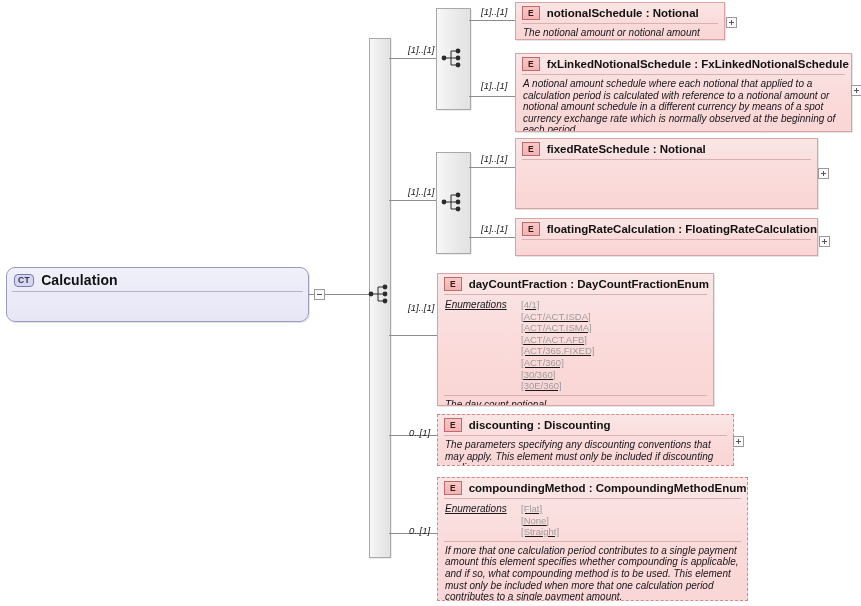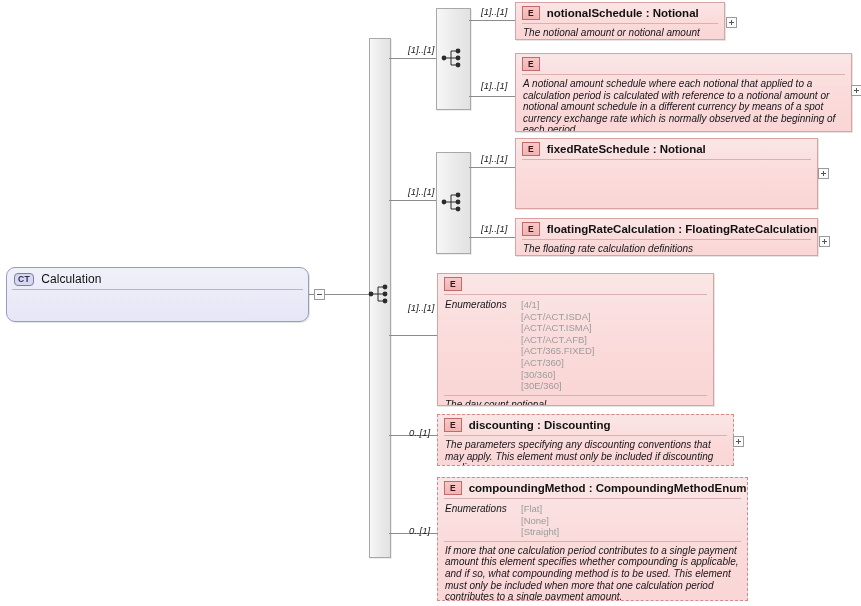--- a/index.html
+++ b/index.html
@@ -43,22 +43,22 @@
     border-radius: 4px;
     background: #d7d7ee;
     color: #2e2e5a;
     font-size: 8.5px;
     font-weight: bold;
     letter-spacing: .4px;
     padding: 1px 3px 1px 3px;
     line-height: 9px;
   }
   .ct-title {
-    font-size: 12px;
-    font-weight: normal;
+    font-size: 14px;
+    font-weight: bold;
     color: #111;
     letter-spacing: .1px;
   }
   .ct-sep {
     height: 1px;
     background: #b3b3d4;
     margin: 0 5px;
   }
   .ct-doc {
     padding: 4px 7px 5px 7px;
@@ -110,20 +110,21 @@
     padding: 3px 7px 4px 7px;
     font-style: italic;
     font-size: 10px;
     line-height: 11.6px;
     color: #15151b;
   }
   .enum-wrap {
     display: flex;
     padding: 4px 7px 3px 7px;
     font-size: 10px;
+    text-decoration: underline;
   }
   .enum-label {
     font-style: italic;
     color: #15151b;
     width: 76px;
     flex: 0 0 76px;
   }
   .enum-list {
     color: #9c9c9c;
     line-height: 11.6px;
@@ -270,20 +271,21 @@
     <span class="el-title">notionalSchedule : Notional</span>
   </div>
   <div class="el-sep"></div>
   <div class="el-doc">The notional amount or notional amount schedule.</div>
 </div>
 <div class="pm-box plus" style="left:726px; top:17px;"></div>
 
 <div class="node el-box" style="left:515px; top:53px; width:337px; height:79px;">
   <div class="el-head">
     <span class="badge-e">E</span>
+    <span class="el-title">fxLinkedNotionalSchedule : FxLinkedNotionalSchedule</span>
   </div>
   <div class="el-sep"></div>
   <div class="el-doc">A notional amount schedule where each notional that applied to a calculation period is calculated with reference to a notional amount or notional amount schedule in a different currency by means of a spot currency exchange rate which is normally observed at the beginning of each period.</div>
 </div>
 <div class="pm-box plus" style="left:851px; top:85px;"></div>
 
 <div class="node el-box" style="left:515px; top:138px; width:303px; height:71px;">
   <div class="el-head">
     <span class="badge-e">E</span>
     <span class="el-title">fixedRateSchedule : Notional</span>
@@ -291,27 +293,27 @@
   <div class="el-sep"></div>
 </div>
 <div class="pm-box plus" style="left:818px; top:168px;"></div>
 
 <div class="node el-box" style="left:515px; top:218px; width:303px; height:38px;">
   <div class="el-head">
     <span class="badge-e">E</span>
     <span class="el-title">floatingRateCalculation : FloatingRateCalculation</span>
   </div>
   <div class="el-sep"></div>
-  <div class="el-doc">The floating rate calculation definitions</div>
 </div>
 <div class="pm-box plus" style="left:819px; top:236px;"></div>
 
 <div class="node el-box" style="left:437px; top:273px; width:277px; height:133px;">
   <div class="el-head">
     <span class="badge-e">E</span>
+    <span class="el-title">dayCountFraction : DayCountFractionEnum</span>
   </div>
   <div class="el-sep"></div>
   <div class="enum-wrap">
     <div class="enum-label">Enumerations</div>
     <div class="enum-list">
         <div>[4/1]</div>
         <div>[ACT/ACT.ISDA]</div>
         <div>[ACT/ACT.ISMA]</div>
         <div>[ACT/ACT.AFB]</div>
         <div>[ACT/365.FIXED]</div>

